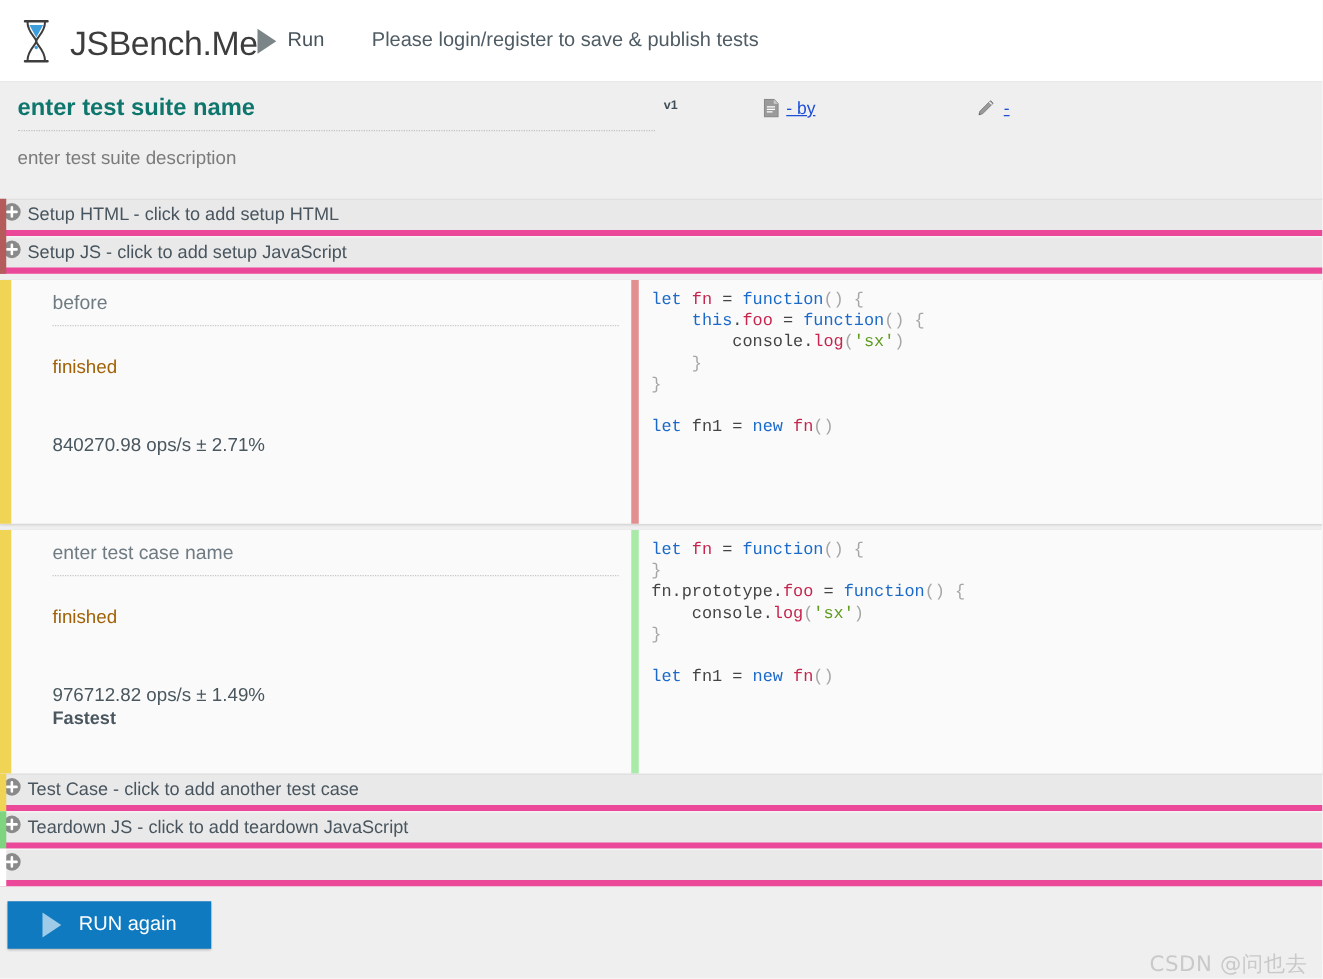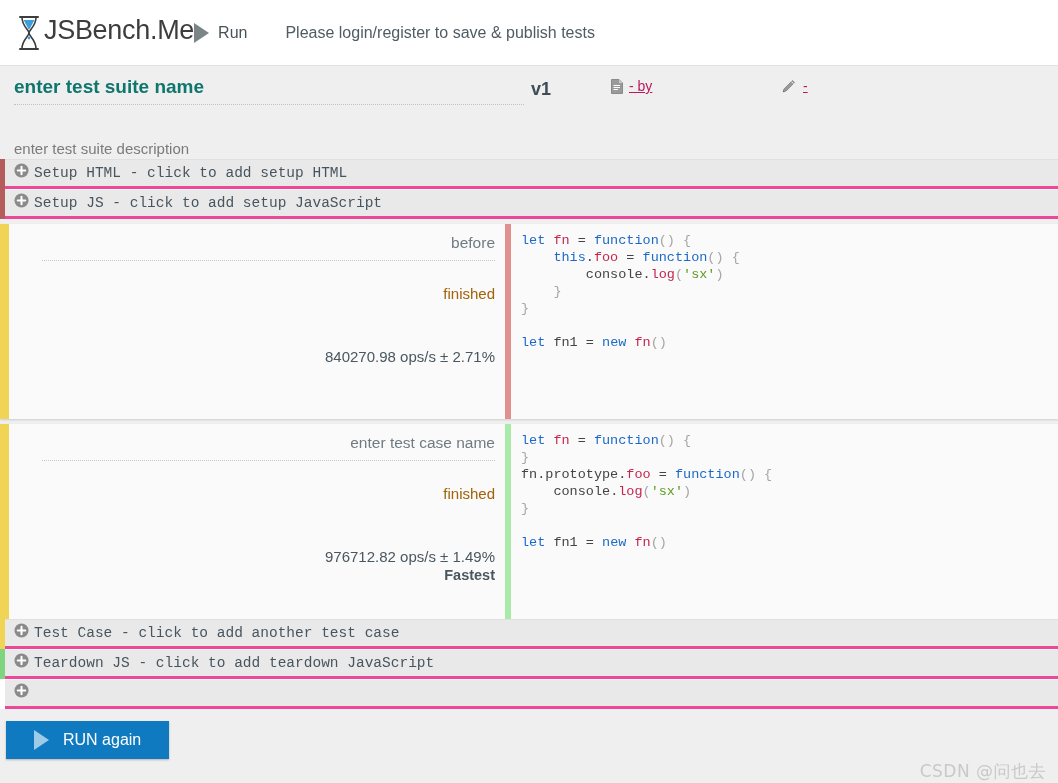--- a/index.html
+++ b/index.html
@@ -11,21 +11,21 @@
   }
   #app { position: relative; width: 1058px; height: 783px; background: #efefef; }
 
   
   .navbar {
     height: 66px; background: #ffffff;
     display: flex; align-items: center;
     padding-left: 14px;
     border-bottom: 1px solid #e2e2e2;
   }
-  .brand { display: flex; align-items: flex-start; gap: 0; }
+  .brand { display: flex; align-items: flex-end; gap: 12px; }
   .hourglass { width: 30px; height: 36px; display: block; }
   .brand-name {
     font-size: 27px; color: #3d3d3d; letter-spacing: -0.3px;
     font-family: "Liberation Sans", sans-serif;
   }
   .nav-run {
     display: flex; align-items: center; gap: 9px;
     cursor: pointer;
   }
   .tri-gray {
@@ -44,65 +44,64 @@
     height: 93px;
   }
   .title-row { display: flex; align-items: flex-start; }
   .suite-title {
     flex: 0 0 510px;
     font-size: 19px; font-weight: bold; color: #0f766e;
     padding-bottom: 6px;
     border-bottom: 1px dotted #c2c2c2;
   }
   .version {
-    font-size: 18px; font-weight: bold; color: #3f4d57;
+    font-size: 10px; font-weight: bold; color: #3f4d57;
     margin-left: 7px; padding-top: 3px;
     width: 80px;
   }
   .meta-doc {
     display: flex; align-items: center; gap: 6px;
     padding-top: 2px; width: 170px;
   }
   .doc-icon { width: 12px; height: 15px; display: block; }
-  .meta-text { font-size: 14px; color: #be185d; text-decoration: underline; }
+  .meta-text { font-size: 14px; color: #1d4ed8; text-decoration: underline; }
   .meta-edit { display: flex; align-items: center; gap: 7px; padding-top: 2px; }
   .pencil-icon { width: 15px; height: 15px; display: block; }
   .suite-desc {
-    margin-top: 35px; font-size: 15px; color: #7b7b7b;
+    margin-top: 13px; font-size: 15px; color: #7b7b7b;
   }
 
   
   .strip {
     height: 30px; background: #e9e9e9;
     display: flex; align-items: center;
-    border-bottom: 3px solid #ec4899;
+    border-bottom: 5px solid #ec4899;
     border-top: 1px solid #f6f6f6;
     cursor: pointer;
-    padding-left: 14px;
-    font-family: Liberation Mono, monospace;
+    padding-left: 2px;
   }
   .strip.first { border-top: 1px solid #e0e0e0; }
   .strip-accent { position: absolute; left: 0; top: 0; bottom: 0; width: 5px; }
   .strip-wrap { position: relative; }
   .plus-icon { width: 15px; height: 15px; flex: none; margin-right: 5px; }
   .strip-label { font-size: 14.5px; color: #48555e; }
 
   
   .case-row {
     display: flex;
     background: #fafafa;
     margin: 5px 0 0 0;
     box-shadow: 0 1px 2px rgba(0,0,0,0.14);
     height: 195px;
   }
   .case-left {
     width: 505px; display: flex; flex: none;
   }
   .case-accent-y { width: 9px; background: #f0d455; flex: none; }
-  .case-info { flex: 1; padding: 10px 10px 0 33px; text-align: right; }
+  .case-info { flex: 1; padding: 10px 10px 0 33px; }
   .case-name {
     font-size: 15.5px; color: #6f7b82;
     padding-bottom: 8px;
     border-bottom: 1px dotted #c8c8c8;
   }
   .case-status { margin-top: 24px; font-size: 15px; color: #a16207; }
   .case-ops { margin-top: 46px; font-size: 15px; color: #4a575f; }
   .case-rel { margin-top: 2px; font-size: 14.5px; color: #4a575f; }
   .case-rel.slower { font-style: italic; }
   .case-rel.fastest { font-weight: bold; }

